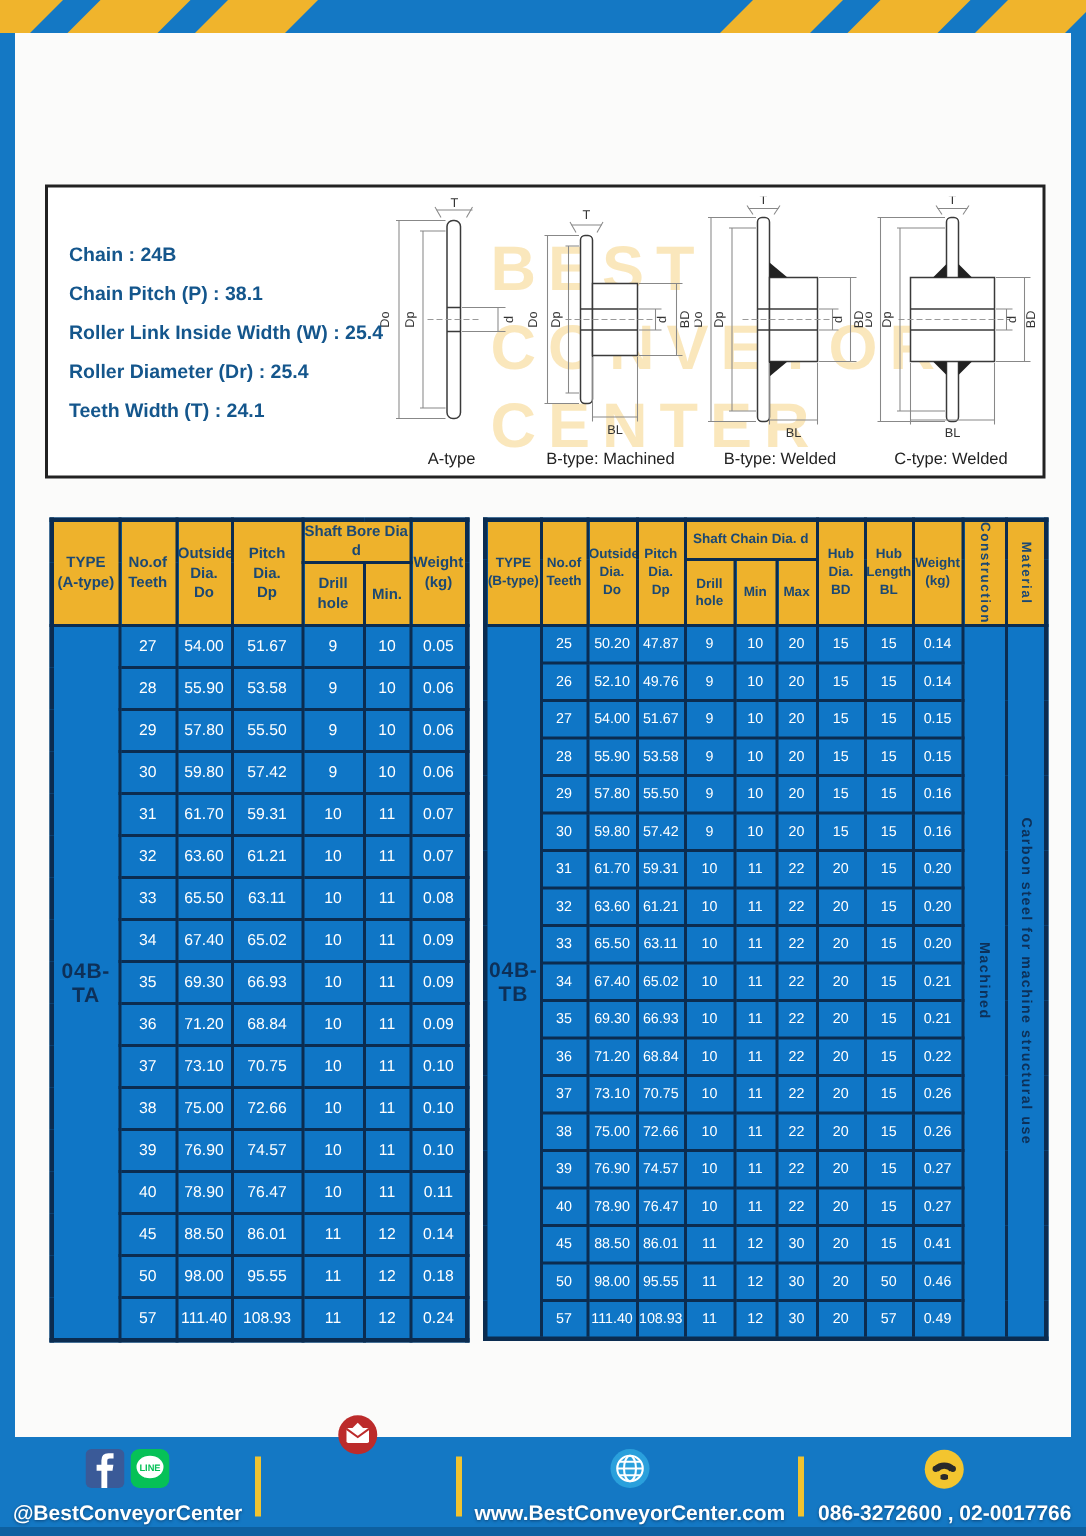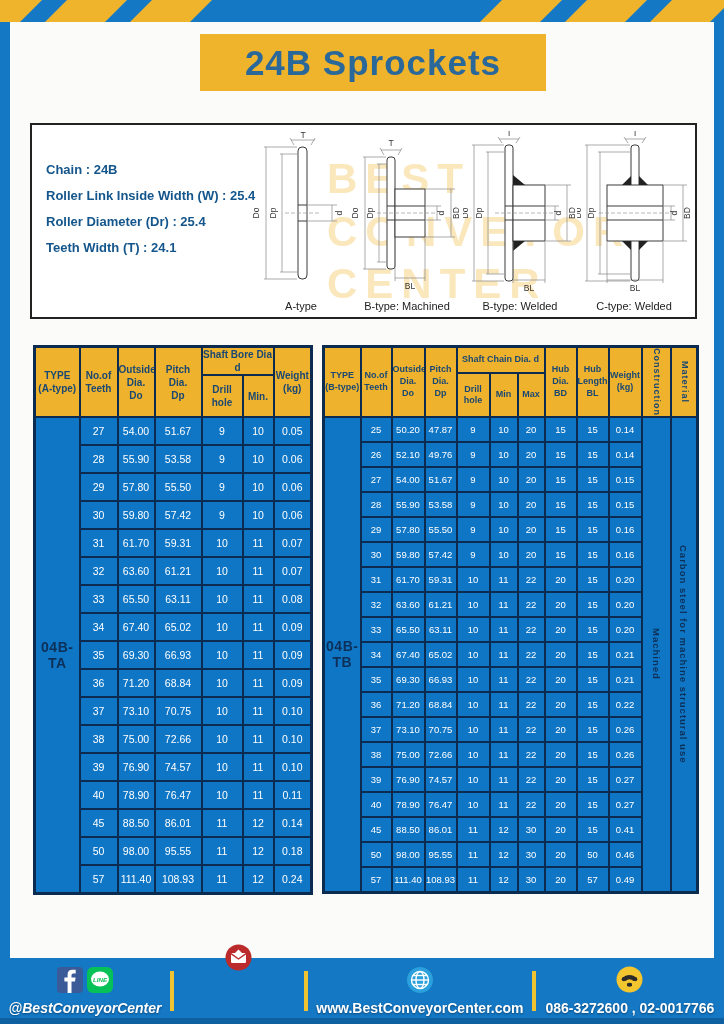--- a/index.html
+++ b/index.html
@@ -53,21 +53,21 @@
     font-weight:bold; font-size:9.5px !important; letter-spacing:1px; }
 
   
   .footer { position:absolute; left:0; bottom:0; width:724px; height:66px; background:#1478c4;
     display:flex; align-items:center; }
   .f-group { display:flex; flex-direction:column; align-items:center; justify-content:center; gap:3px; }
   .f-icons { display:flex; gap:4px; align-items:center; height:30px; }
   .f-label { color:#fff; font-weight:bold; font-size:14px; white-space:nowrap;
     text-shadow:0 1px 2px rgba(5,30,60,0.55); }
   .f-sep { width:4px; height:40px; background:#f0c330; }
-  .g1 { flex:0 0 23.5%;font-style:italic; } .g2 { flex:0 0 18%;gap:48px; } .g3 { flex:0 0 31%; } .g4 { flex:0 0 26%; }
+  .g1 { flex:0 0 23.5%; } .g2 { flex:0 0 18%;gap:48px; } .g3 { flex:0 0 31%; } .g4 { flex:0 0 26%; }
   .bottom-edge { position:absolute; left:0; bottom:0; width:724px; height:6px; background:#0e60a0; }
 </style>
 </head>
 <body>
 
 <div class="page">
 
   <svg class="top-stripes" viewBox="0 0 724 22">
     <rect x="0" y="0" width="724" height="22" fill="#1478c4"></rect>
     <g fill="#f0b42c">
@@ -75,33 +75,31 @@
       <polygon points="45,22 67,0 127,0 105,22"></polygon>
       <polygon points="130,22 152,0 212,0 190,22"></polygon>
       <polygon points="480,22 502,0 562,0 540,22"></polygon>
       <polygon points="565,22 587,0 647,0 625,22"></polygon>
       <polygon points="650,22 672,0 732,0 710,22"></polygon>
     </g>
   </svg>
 
   <div class="card">
 
-    <div class="title-banner">
-      <span>24B Sprockets</span>
-    </div>
 
     <div class="spec-panel">
       <div class="watermark">
         <div>BEST</div>
         <div>CONVEYOR</div>
         <div>CENTER</div>
       </div>
 
       <div class="spec-lines">
         <div>Chain : 24B</div>
+        <div>Chain Pitch (P) : 38.1</div>
         <div>Roller Link Inside Width (W) : 25.4</div>
         <div>Roller Diameter (Dr) : 25.4</div>
         <div>Teeth Width (T) : 24.1</div>
       </div>
 
       <div class="diagrams">
 
         <div class="diagram">
           <svg class="dwg" width="100" height="163" viewBox="0 0 100 163">
             <g stroke="#3a3a3a" fill="none" stroke-width="1">

